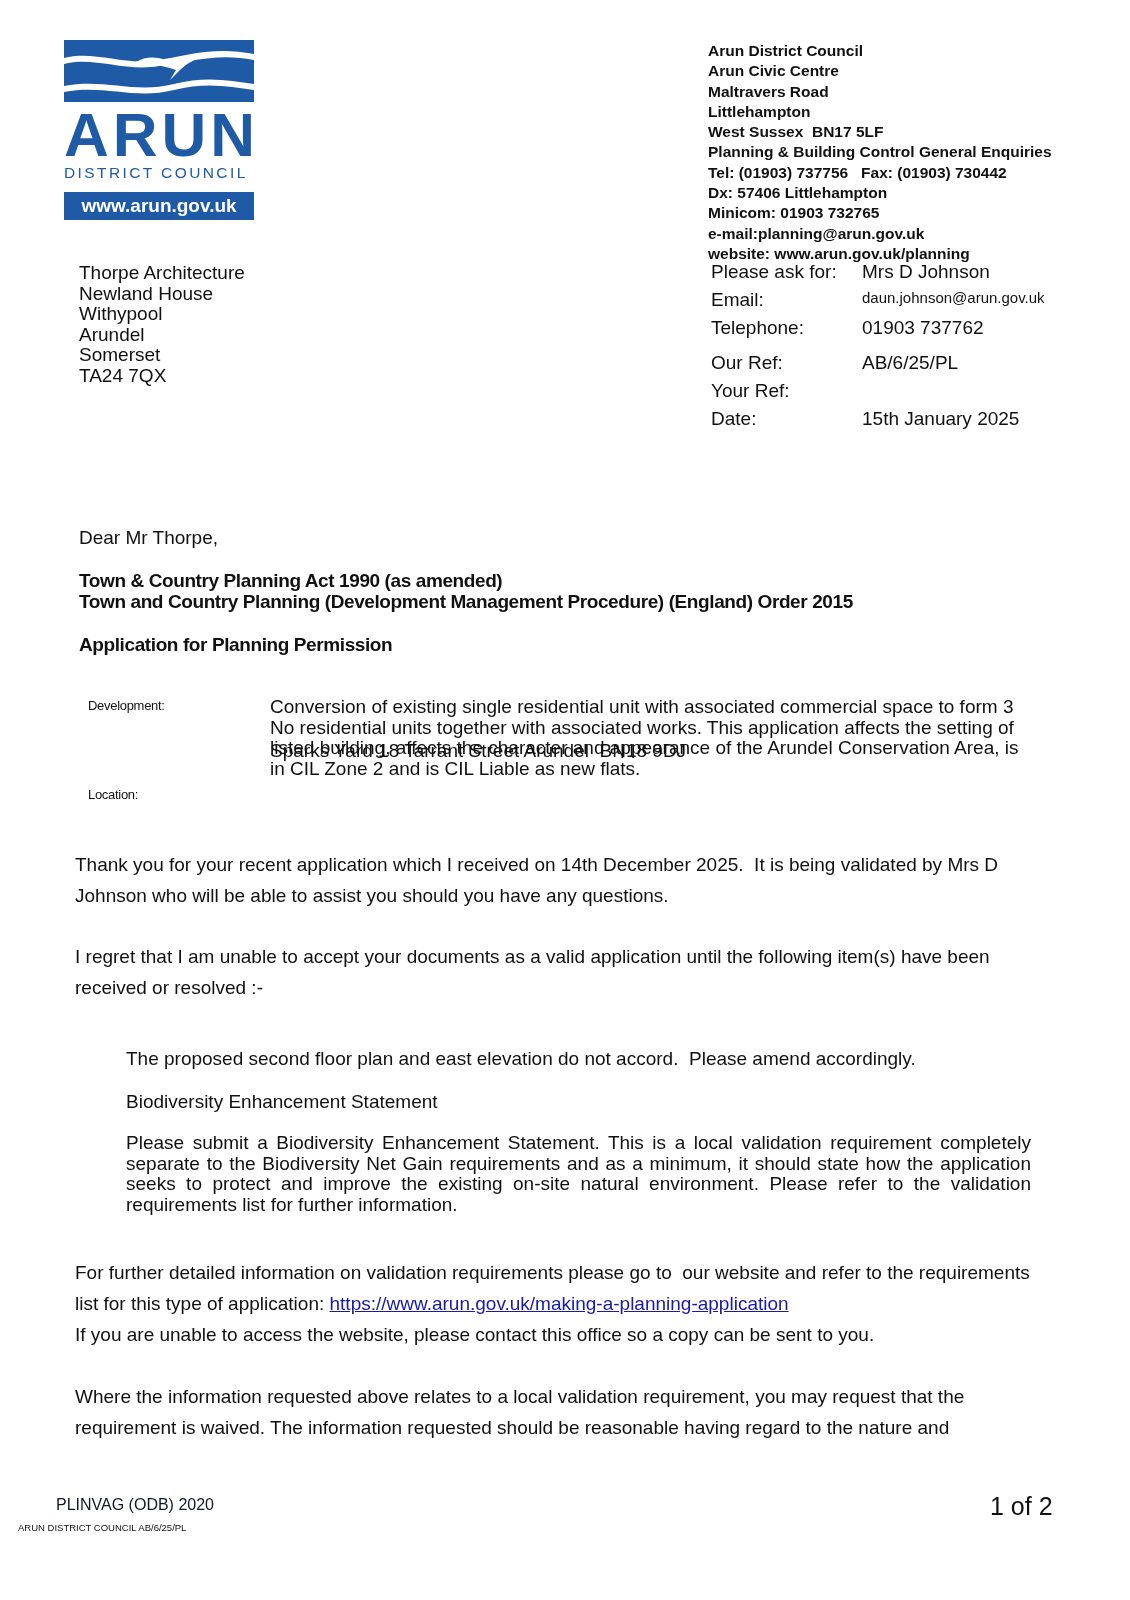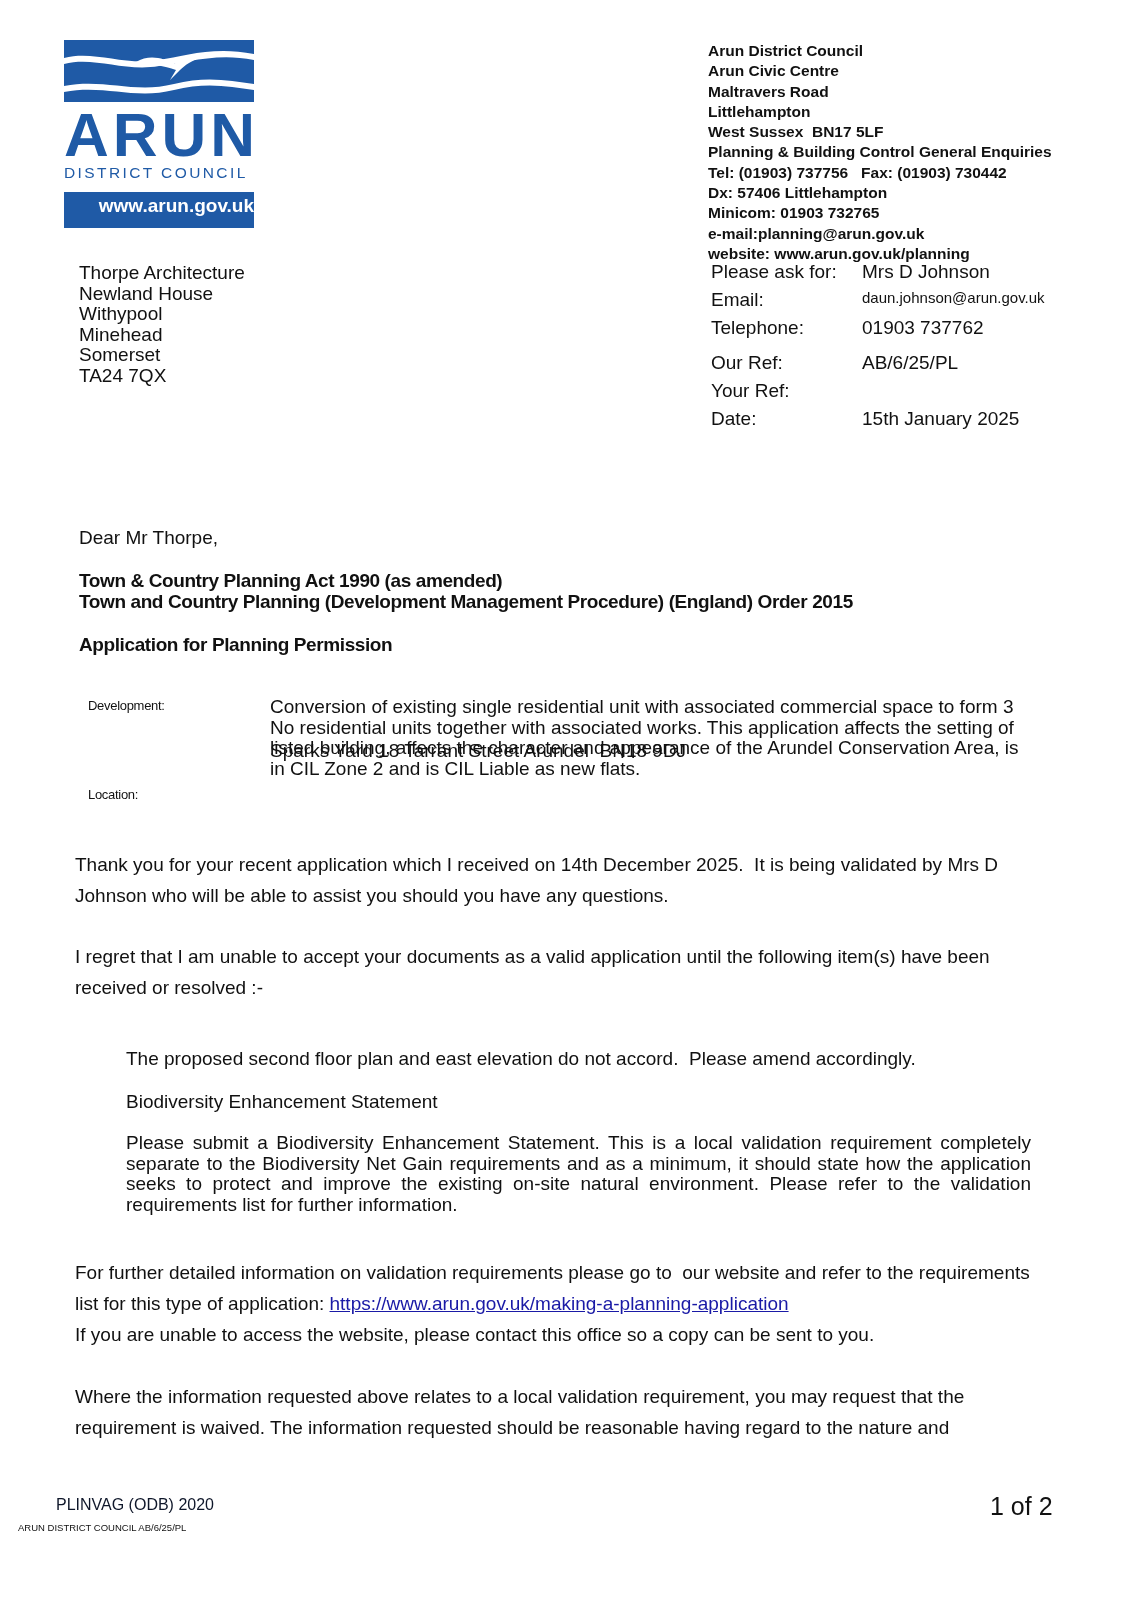--- a/index.html
+++ b/index.html
@@ -4,21 +4,21 @@
 <style>
   html, body { margin: 0; padding: 0; background: #fff; }
   body { width: 1130px; height: 1600px; position: relative; overflow: hidden;
          font-family: "Liberation Sans", sans-serif; color: #111; }
   .abs { position: absolute; }
   
   #logo { left: 64px; top: 40px; width: 190px; }
   #logo-top { width: 190px; height: 62px; background: #1f5aa6; position: relative; overflow: hidden; }
   #logo-wordmark { color: #1f5aa6; font-weight: bold; font-size: 62px; letter-spacing: 4px; line-height: 62px; margin-top: 2px; text-align: center; }
   #logo-sub { color: #1f5aa6; font-size: 15.5px; letter-spacing: 2.4px; margin-top: -2px; }
-  #logo-url { background: #1f5aa6; color: #fff; font-weight: bold; font-size: 19px; text-align: right; margin-top: 10px; height: 36px; line-height: 28px; }
+  #logo-url { background: #1f5aa6; color: #fff; font-weight: bold; font-size: 19px; text-align: center; margin-top: 10px; height: 28px; line-height: 28px; }
   
   #council { left: 708px; top: 41px; font-weight: bold; font-size: 15.5px; line-height: 20.3px; }
   
   #recipient { left: 79px; top: 263px; font-size: 19px; line-height: 20.5px; }
   
   .ci-label { left: 711px; font-size: 19px; }
   .ci-value { left: 862px; font-size: 19px; }
   .ci-small { font-size: 15px; }
   #salutation { left: 79px; top: 527px; font-size: 19px; }
   .heading { left: 79px; font-weight: bold; font-size: 19px; letter-spacing: -0.4px; }
@@ -59,21 +59,21 @@
   <div>Dx: 57406 Littlehampton</div>
   <div>Minicom: 01903 732765</div>
   <div>e-mail:planning@arun.gov.uk</div>
   <div>website: www.arun.gov.uk/planning</div>
 </div>
 
 <div id="recipient" class="abs">
   <div>Thorpe Architecture</div>
   <div>Newland House</div>
   <div>Withypool</div>
-  <div>Minehead</div>
+  <div>Arundel</div>
   <div>Somerset</div>
   <div>TA24 7QX</div>
 </div>
 
 <div class="abs ci-label" style="top:261px">Please ask for:</div>
 <div class="abs ci-value" style="top:261px">Mrs D Johnson</div>
 <div class="abs ci-label" style="top:289px">Email:</div>
 <div class="abs ci-value ci-small" style="top:289px">daun.johnson@arun.gov.uk</div>
 <div class="abs ci-label" style="top:317px">Telephone:</div>
 <div class="abs ci-value" style="top:317px">01903 737762</div>

